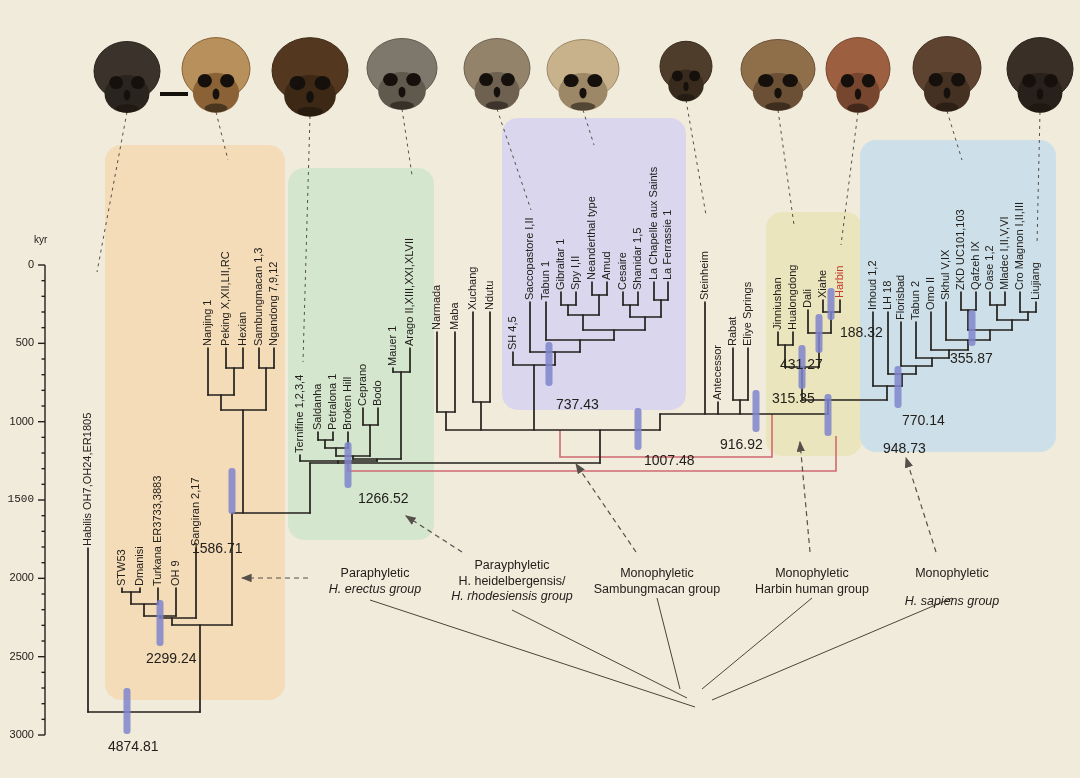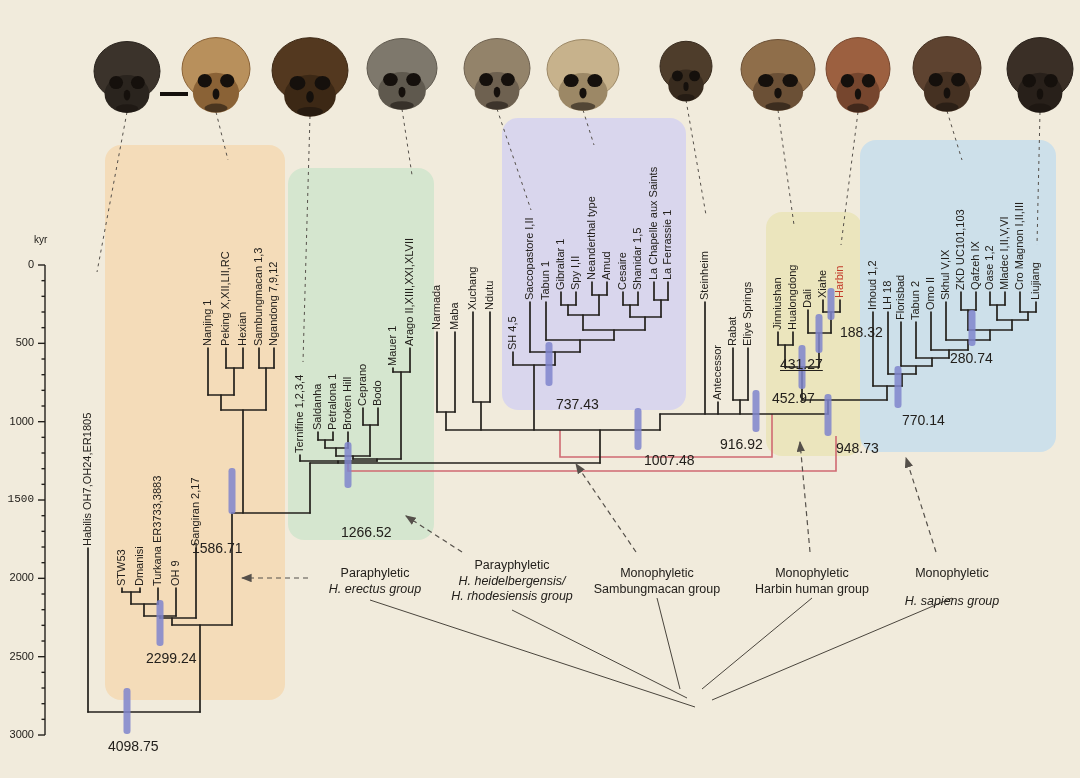--- a/index.html
+++ b/index.html
@@ -410,40 +410,40 @@
       <div class="taxon" style="left: 907px; top: 307px;">Florisbad</div>
       <div class="taxon" style="left: 922px; top: 307px;">Tabun 2</div>
       <div class="taxon" style="left: 937px; top: 297px;">Omo II</div>
       <div class="taxon" style="left: 952px; top: 287px;">Skhul V,IX</div>
       <div class="taxon" style="left: 967px; top: 277px;">ZKD UC101,103</div>
       <div class="taxon" style="left: 982px; top: 277px;">Qafzeh IX</div>
       <div class="taxon" style="left: 996px; top: 277px;">Oase 1,2</div>
       <div class="taxon" style="left: 1011px; top: 277px;">Mladec I,II,V,VI</div>
       <div class="taxon" style="left: 1026px; top: 277px;">Cro Magnon I,II,III</div>
       <div class="taxon" style="left: 1042px; top: 287px;">Liujiang</div>
-      <div class="age" style="left: 108px; top: 738px;">4098.75</div>
+      <div class="age" style="left: 108px; top: 738px;">4874.81</div>
       <div class="age" style="left: 146px; top: 650px;">2299.24</div>
       <div class="age" style="left: 192px; top: 540px;">1586.71</div>
-      <div class="age" style="left: 341px; top: 490px; margin-top: 34px;">1266.52</div>
+      <div class="age" style="left: 358px; top: 490px;">1266.52</div>
       <div class="age" style="left: 556px; top: 396px; text-align: right;">737.43</div>
       <div class="age" style="left: 644px; top: 452px;">1007.48</div>
       <div class="age" style="left: 720px; top: 436px;">916.92</div>
-      <div class="age" style="left: 836px; top: 440px;">948.73</div>
-      <div class="age" style="left: 772px; top: 390px;">452.97</div>
-      <div class="age" style="left: 780px; top: 356px; text-decoration: underline;">431.27</div>
+      <div class="age" style="left: 836px; top: 440px; padding-left: 47px;">948.73</div>
+      <div class="age" style="left: 772px; top: 390px;">315.35</div>
+      <div class="age" style="left: 780px; top: 356px;">431.27</div>
       <div class="age" style="left: 840px; top: 324px;">188.32</div>
       <div class="age" style="left: 902px; top: 412px;">770.14</div>
-      <div class="age" style="left: 950px; top: 350px;">280.74</div>
+      <div class="age" style="left: 950px; top: 350px;">355.87</div>
       <div class="group" style="left: 375px; top: 566px;">
         <span>Paraphyletic</span>
         <span style="font-style: italic;">H. erectus group</span>
       </div>
       <div class="group" style="left: 512px; top: 558px;">
         <span>Parayphyletic</span>
-        <span style="font-style: italic;">H. heidelbergensis/</span>
+        <span style="">H. heidelbergensis/</span>
         <span style="font-style: italic;">H. rhodesiensis group</span>
       </div>
       <div class="group" style="left: 657px; top: 566px;">
         <span>Monophyletic</span>
         <span>Sambungmacan group</span>
       </div>
       <div class="group" style="left: 812px; top: 566px;">
         <span>Monophyletic</span>
         <span>Harbin human group</span>
       </div>

